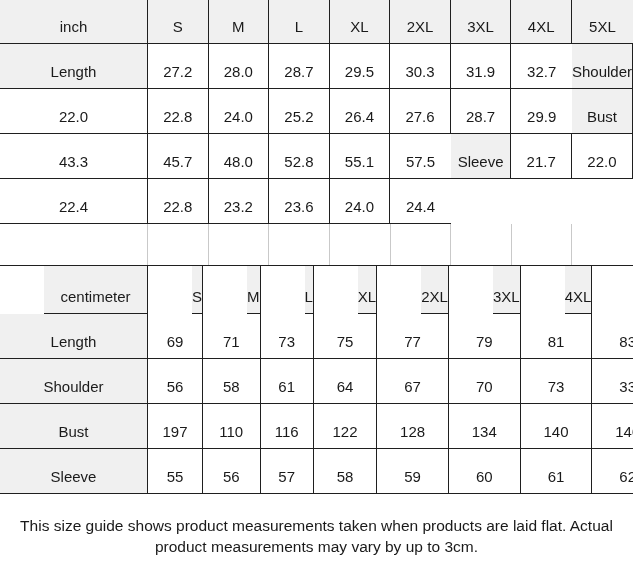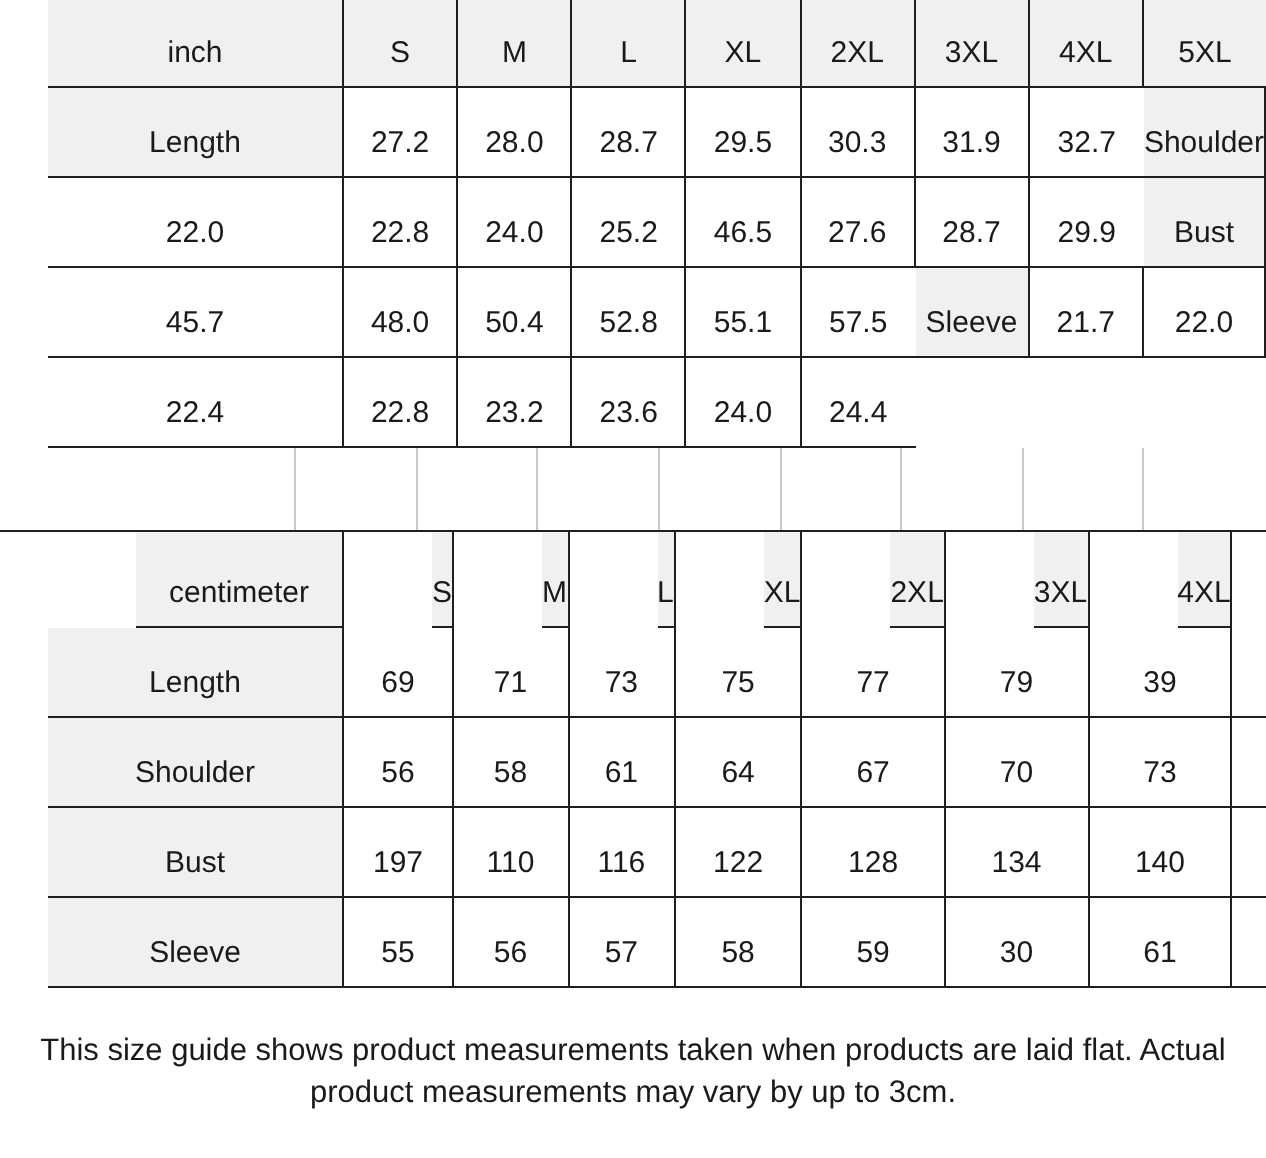--- a/index.html
+++ b/index.html
@@ -10,21 +10,20 @@
     font-family: "Liberation Sans", sans-serif;
     color: #1a1a1a;
     overflow: hidden;
   }
   .size-chart { width: 633px; }
 
   .size-table {
     display: grid;
     grid-template-columns: 148px repeat(8, 1fr);
     width: 100%;
-    padding-left: 24px;
   }
   .cell {
     display: flex;
     align-items: flex-end;
     justify-content: center;
     border-right: 1px solid #1f1f1f;
     border-bottom: 1px solid #1f1f1f;
     font-size: 15px;
     line-height: 1;
     padding-bottom: 9px;
@@ -73,28 +72,28 @@
       <div class="cell body">28.7</div>
       <div class="cell body">29.5</div>
       <div class="cell body">30.3</div>
       <div class="cell body">31.9</div>
       <div class="cell body last-col">32.7</div>
       <div class="cell body row-label">Shoulder</div>
       <div class="cell body">22.0</div>
       <div class="cell body">22.8</div>
       <div class="cell body">24.0</div>
       <div class="cell body">25.2</div>
-      <div class="cell body">46.5</div>
+      <div class="cell body">26.4</div>
       <div class="cell body">27.6</div>
       <div class="cell body">28.7</div>
       <div class="cell body last-col">29.9</div>
       <div class="cell body row-label">Bust</div>
+      <div class="cell body">43.3</div>
       <div class="cell body">45.7</div>
       <div class="cell body">48.0</div>
-      <div class="cell body">50.4</div>
       <div class="cell body">52.8</div>
       <div class="cell body">55.1</div>
       <div class="cell body last-col">57.5</div>
       <div class="cell body row-label">Sleeve</div>
       <div class="cell body">21.7</div>
       <div class="cell body">22.0</div>
       <div class="cell body">22.4</div>
       <div class="cell body">22.8</div>
       <div class="cell body">23.2</div>
       <div class="cell body">23.6</div>
@@ -122,21 +121,21 @@
       <div class="cell header">3XL</div>
       <div class="cell header">4XL</div>
       <div class="cell header last-col">5XL</div>
       <div class="cell body row-label">Length</div>
       <div class="cell body">69</div>
       <div class="cell body">71</div>
       <div class="cell body">73</div>
       <div class="cell body">75</div>
       <div class="cell body">77</div>
       <div class="cell body">79</div>
-      <div class="cell body">39</div>
+      <div class="cell body">81</div>
       <div class="cell body last-col">83</div>
       <div class="cell body row-label">Shoulder</div>
       <div class="cell body">56</div>
       <div class="cell body">58</div>
       <div class="cell body">61</div>
       <div class="cell body">64</div>
       <div class="cell body">67</div>
       <div class="cell body">70</div>
       <div class="cell body">73</div>
       <div class="cell body last-col">33</div>
@@ -148,21 +147,21 @@
       <div class="cell body">128</div>
       <div class="cell body">134</div>
       <div class="cell body">140</div>
       <div class="cell body last-col">146</div>
       <div class="cell body row-label">Sleeve</div>
       <div class="cell body">55</div>
       <div class="cell body">56</div>
       <div class="cell body">57</div>
       <div class="cell body">58</div>
       <div class="cell body">59</div>
-      <div class="cell body">30</div>
+      <div class="cell body">60</div>
       <div class="cell body">61</div>
       <div class="cell body last-col">62</div>
     </div>
   <div class="footer-note">
     <div>This size guide shows product measurements taken when products are laid flat. Actual</div>
     <div>product measurements may vary by up to 3cm.</div>
   </div>
 </div>
 
 </body></html>

